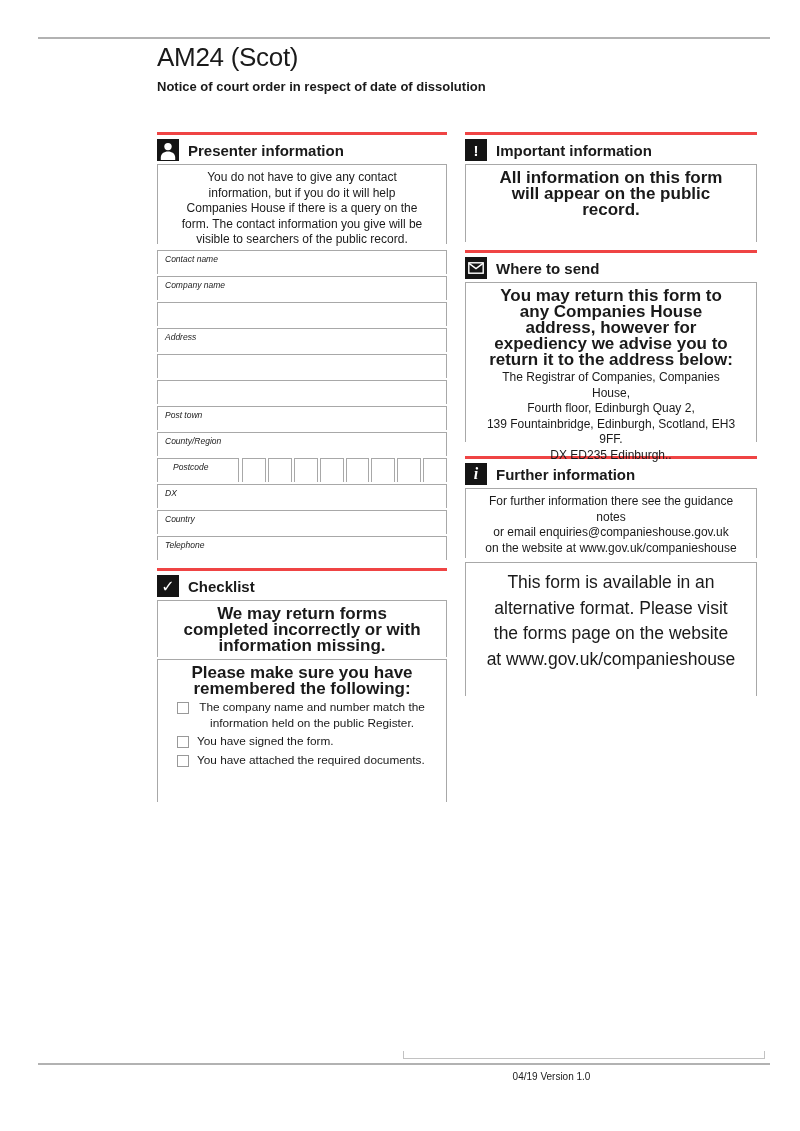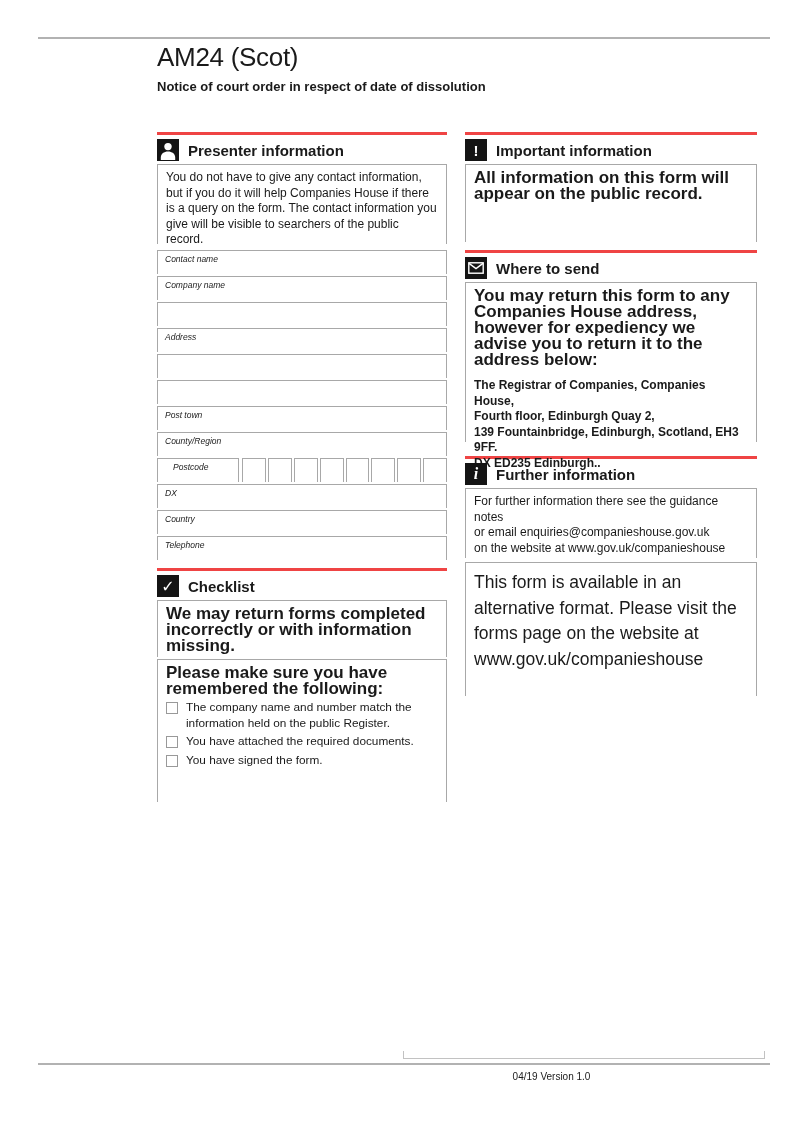--- a/index.html
+++ b/index.html
@@ -22,21 +22,21 @@
   #form-title{font-size:13px;font-weight:700;margin-top:6px;}
   
   #left-col{position:absolute;left:157px;top:132px;width:290px;}
   #right-col{position:absolute;left:465px;top:132px;width:292px;}
   
   .sec-head{border-top:3px solid #ef4444;padding:4px 0 3px 0;display:flex;align-items:center;gap:9px;}
   .sec-icon{width:22px;height:22px;background:#141414;color:#fff;flex:0 0 22px;
     display:flex;align-items:center;justify-content:center;font-weight:700;}
   .sec-title{font-size:15px;font-weight:700;}
   
-  .cell{border:1px solid #a8a8a8;border-bottom:none;box-sizing:border-box;padding:5px 8px;}
+  .cell{border:1px solid #a8a8a8;border-bottom:none;box-sizing:border-box;padding:5px 19px;text-align:center;}
   .txt{font-size:12px;line-height:15.5px;}
   .bold{font-size:17px;line-height:16px;font-weight:700;}
   
   .field{border:1px solid #a8a8a8;border-bottom:none;box-sizing:border-box;height:24px;margin-bottom:2px;background:#fff;font-style:italic;}
   .field-label{display:block;font-size:8.5px;color:#222;padding:3px 0 0 7px;}
   .pc-row{display:flex;height:24px;margin-bottom:2px;}
   .pc-label{width:82px;flex:0 0 82px;margin-bottom:0;height:24px;padding-left:8px;}
   .pc-boxes{flex:1;display:flex;gap:2px;margin-left:3px;}
   .pc-box{flex:1;border:1px solid #a8a8a8;border-bottom:none;box-sizing:border-box;}
   
@@ -123,25 +123,25 @@
   <div class="cell bold" style="height:57px;margin-bottom:2px;">We may return forms completed incorrectly or with information missing.</div>
 
   <div class="cell" style="height:143px;">
     <div class="bold">Please make sure you have remembered the following:</div>
     <div class="chk-item">
       <span class="chk-box"></span>
       <span>The company name and number match the information held on the public Register.</span>
     </div>
     <div class="chk-item">
       <span class="chk-box"></span>
-      <span>You have attached the required documents.</span>
+      <span>You have signed the form.</span>
     </div>
     <div class="chk-item">
       <span class="chk-box"></span>
-      <span>You have signed the form.</span>
+      <span>You have attached the required documents.</span>
     </div>
   </div>
 </div>
 
 <div id="right-col">
 
   <div class="sec-head">
     <span class="sec-icon" style="font-size:15px;">!</span>
     <span class="sec-title">Important information</span>
   </div>
@@ -151,21 +151,21 @@
     <span class="sec-icon">
       <svg width="16" height="12" viewBox="0 0 16 12">
         <rect x="0.8" y="0.8" width="14.4" height="10.4" fill="none" stroke="#fff" stroke-width="1.4"></rect>
         <path d="M1 1.4 L8 6.6 L15 1.4" fill="none" stroke="#fff" stroke-width="1.4"></path>
       </svg>
     </span>
     <span class="sec-title">Where to send</span>
   </div>
   <div class="cell" style="height:160px;margin-bottom:14px;">
     <div class="bold">You may return this form to any Companies House address, however for expediency we advise you to return it to the address below:</div>
-    <div class="txt" style="margin-top:10px;font-weight:bold;">
+    <div class="txt" style="margin-top:2px;">
       <div>The Registrar of Companies, Companies House,</div>
       <div>Fourth floor, Edinburgh Quay 2,</div>
       <div>139 Fountainbridge, Edinburgh, Scotland, EH3 9FF.</div>
       <div>DX ED235 Edinburgh..</div>
     </div>
   </div>
 
   <div class="sec-head">
     <span class="sec-icon" style="font-family:'Liberation Serif','DejaVu Serif',serif;font-style:italic;font-size:16px;">i</span>
     <span class="sec-title">Further information</span>

